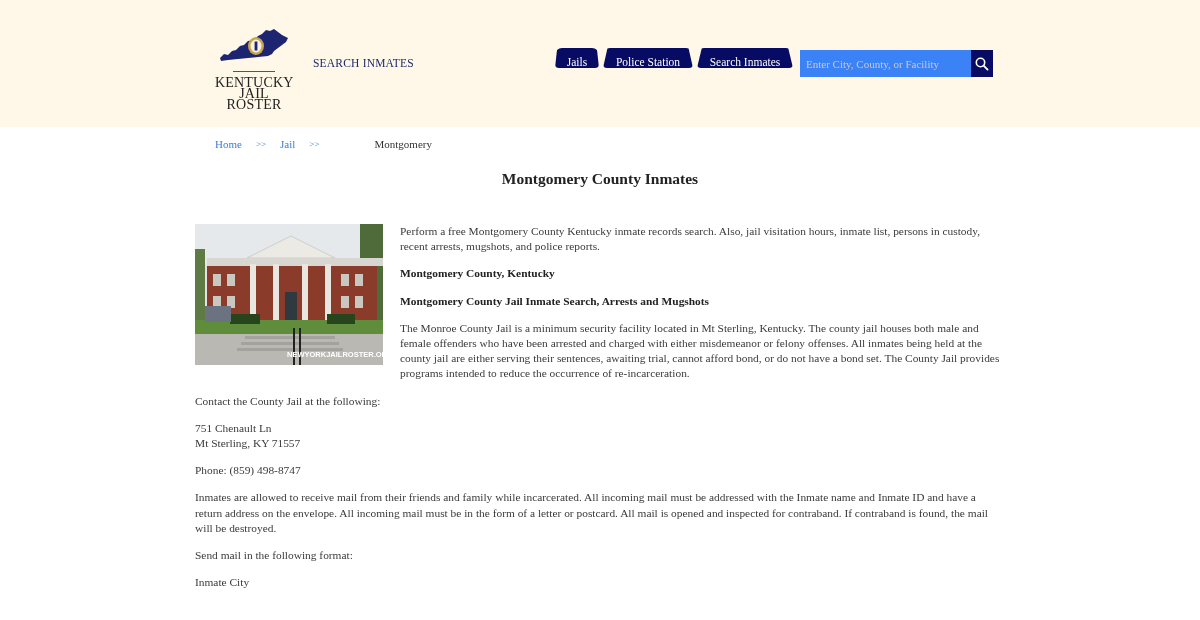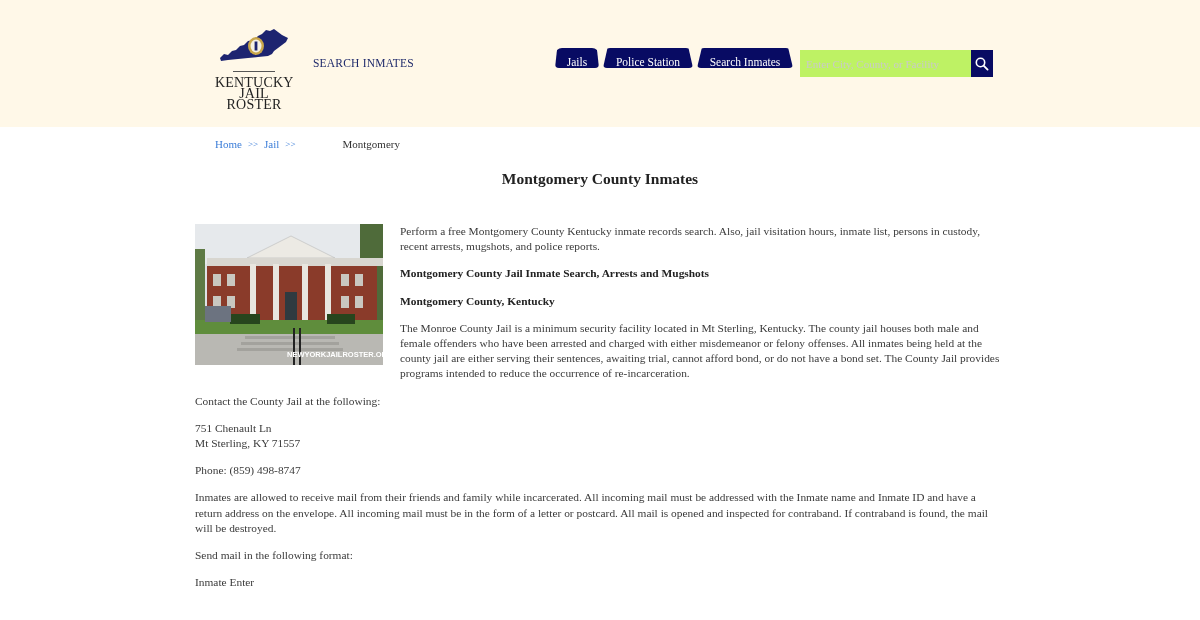--- a/index.html
+++ b/index.html
@@ -15,25 +15,25 @@
     .search-inmates-link { position: absolute; left: 313px; top: 57px; font-family: "Liberation Serif", serif; font-size: 11.5px; color: #1f2a6b; letter-spacing: 0.2px; text-decoration: none; }
 
     .nav { position: absolute; top: 48px; left: 555px; height: 28px; display: flex; }
     .nav-btn { position: relative; height: 20px; color: #fff; font-family: "Liberation Serif", serif; font-size: 11.5px; line-height: 28px; text-align: center; margin-right: 4px; cursor: pointer; }
     .nav-btn::before { content: ""; position: absolute; inset: 0; background: #080b63; border-radius: 7px 7px 4px 4px; clip-path: polygon(5% 0, 95% 0, 100% 100%, 0 100%); z-index: 0; }
     .nav-btn span { position: relative; z-index: 1; }
     .nav-jails { width: 44px; }
     .nav-police { width: 90px; }
     .nav-search { width: 96px; }
 
-    .search-box { position: absolute; left: 800px; top: 50px; width: 171px; height: 27px; background: #bef264; border: none; padding-left: 6px; font-family: "Liberation Serif", serif; font-size: 11px; color: #333; }
+    .search-box { position: absolute; left: 800px; top: 50px; width: 171px; height: 27px; background: #3b82f6; border: none; padding-left: 6px; font-family: "Liberation Serif", serif; font-size: 11px; color: #333; }
     .search-box::placeholder { color: #c9c9c9; }
     .search-btn { position: absolute; left: 971px; top: 50px; width: 22px; height: 27px; background: #080b63; display: flex; align-items: center; justify-content: center; cursor: pointer; }
 
-    .breadcrumb { position: absolute; left: 215px; top: 138px; font-size: 11px; display: flex; gap: 0; font-family: "Liberation Serif", serif; }
+    .breadcrumb { position: absolute; left: 215px; top: 138px; font-size: 11px; display: flex; gap: 8px; font-family: "Liberation Serif", serif; }
     .bc-link { color: #3b7dd8; text-decoration: none; }
     .bc-sep { color: #3b7dd8; margin: 0 6px; font-size: 9px; line-height: 13px; }
     .bc-current { color: #333; padding-left: 41px; }
 
     .page-title { position: absolute; left: 0; width: 1200px; top: 170px; text-align: center; font-family: "Liberation Serif", serif; font-size: 15.5px; color: #222; }
 
     .content { position: absolute; left: 195px; top: 224px; width: 810px; font-family: "Liberation Serif", serif; font-size: 11.4px; line-height: 15.2px; color: #3a3a3a; }
     .content p { margin-bottom: 12px; }
     .content p.bold { font-weight: bold; color: #222; }
     .photo { float: left; width: 188px; height: 141px; margin: 0 17px 4px 0; position: relative; overflow: hidden; background: #ddd; }
@@ -119,25 +119,25 @@
         <rect x="50" y="112" width="90" height="3"></rect>
         <rect x="46" y="118" width="98" height="3"></rect>
         <rect x="42" y="124" width="106" height="3"></rect>
       </g>
       <rect x="98" y="104" width="2" height="37" fill="#222"></rect>
       <rect x="104" y="104" width="2" height="37" fill="#222"></rect>
       <text x="92" y="133" font-size="7.5" fill="#ffffff" font-family="Liberation Sans, sans-serif" font-weight="bold">NEWYORKJAILROSTER.ORG</text>
     </svg>
   </div>
   <p>Perform a free Montgomery County Kentucky inmate records search. Also, jail visitation hours, inmate list, persons in custody, recent arrests, mugshots, and police reports.</p>
+  <p class="bold">Montgomery County, Kentucky</p>
   <p class="bold">Montgomery County Jail Inmate Search, Arrests and Mugshots</p>
-  <p class="bold">Montgomery County, Kentucky</p>
   <p>The Monroe County Jail is a minimum security facility located in Mt Sterling, Kentucky. The county jail houses both male and female offenders who have been arrested and charged with either misdemeanor or felony offenses. All inmates being held at the county jail are either serving their sentences, awaiting trial, cannot afford bond, or do not have a bond set. The County Jail provides programs intended to reduce the occurrence of re-incarceration.</p>
   <p>Contact the County Jail at the following:</p>
   <p>
     <span>751 Chenault Ln</span><br>
     <span>Mt Sterling, KY 71557</span>
   </p>
   <p>Phone: (859) 498-8747</p>
   <p>Inmates are allowed to receive mail from their friends and family while incarcerated. All incoming mail must be addressed with the Inmate name and Inmate ID and have a return address on the envelope. All incoming mail must be in the form of a letter or postcard. All mail is opened and inspected for contraband. If contraband is found, the mail will be destroyed.</p>
   <p>Send mail in the following format:</p>
-  <p>Inmate Enter</p>
+  <p>Inmate City</p>
 </div>
 
 </body></html>

